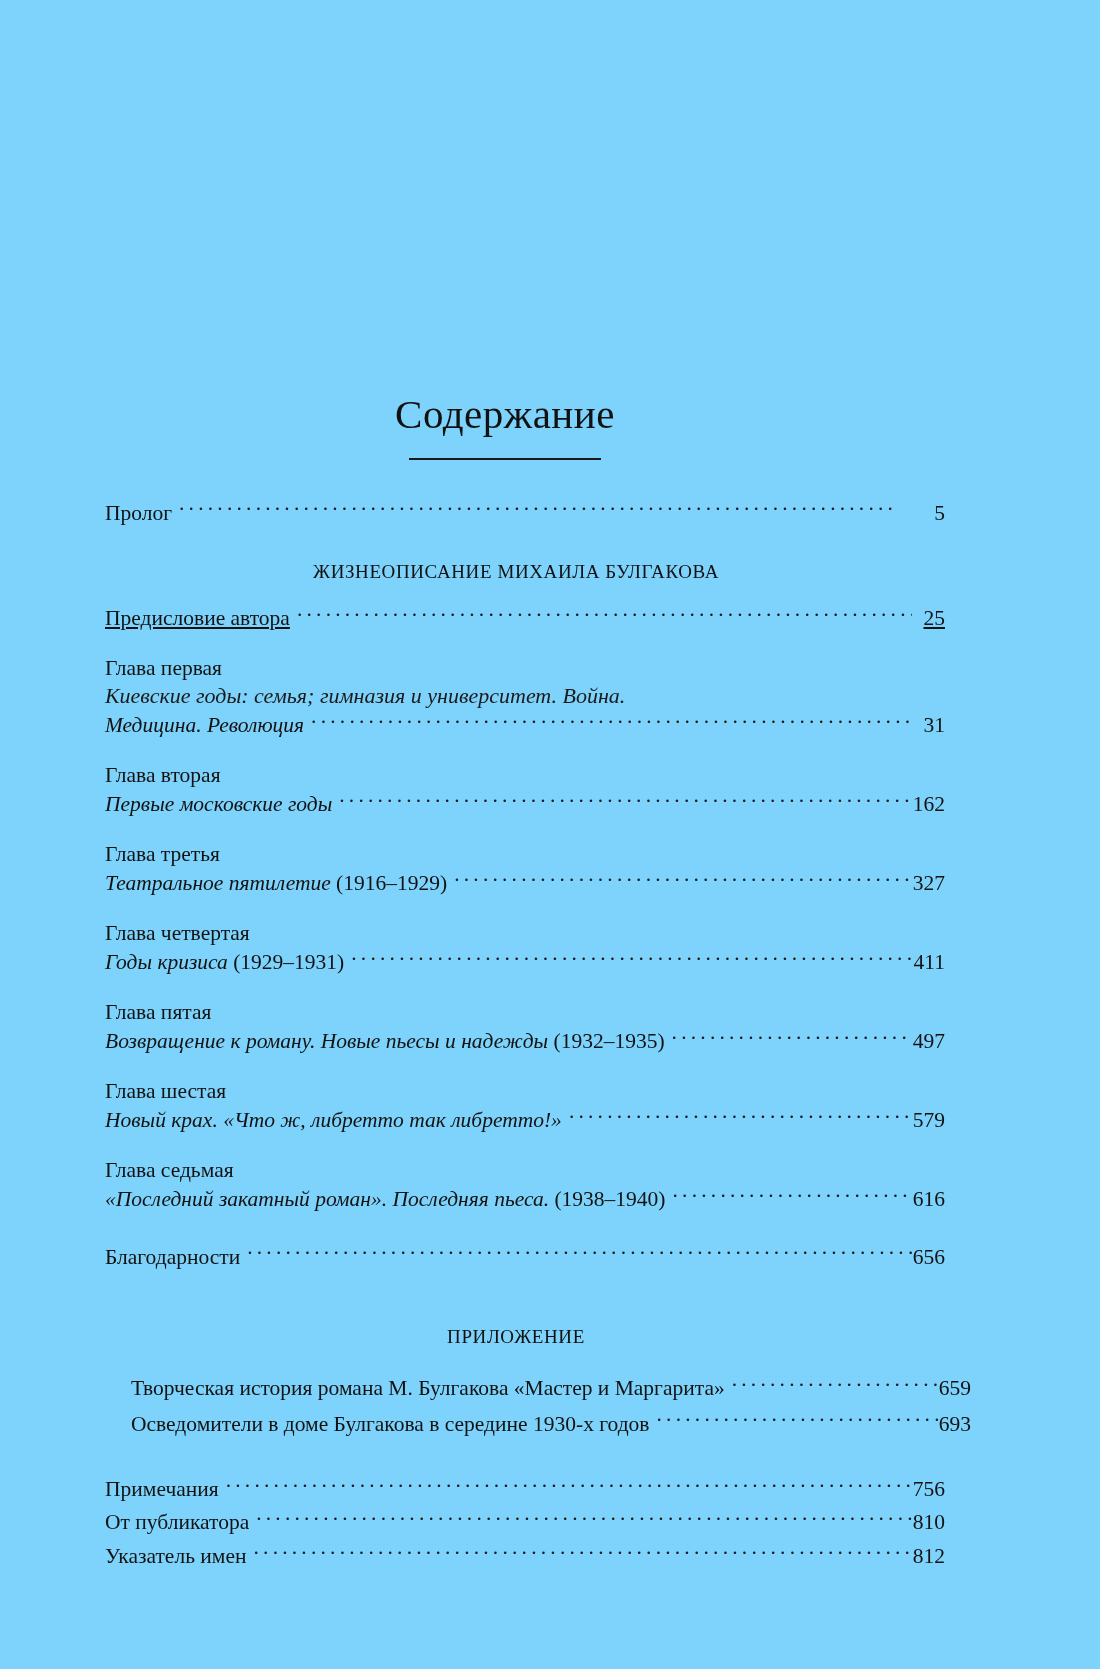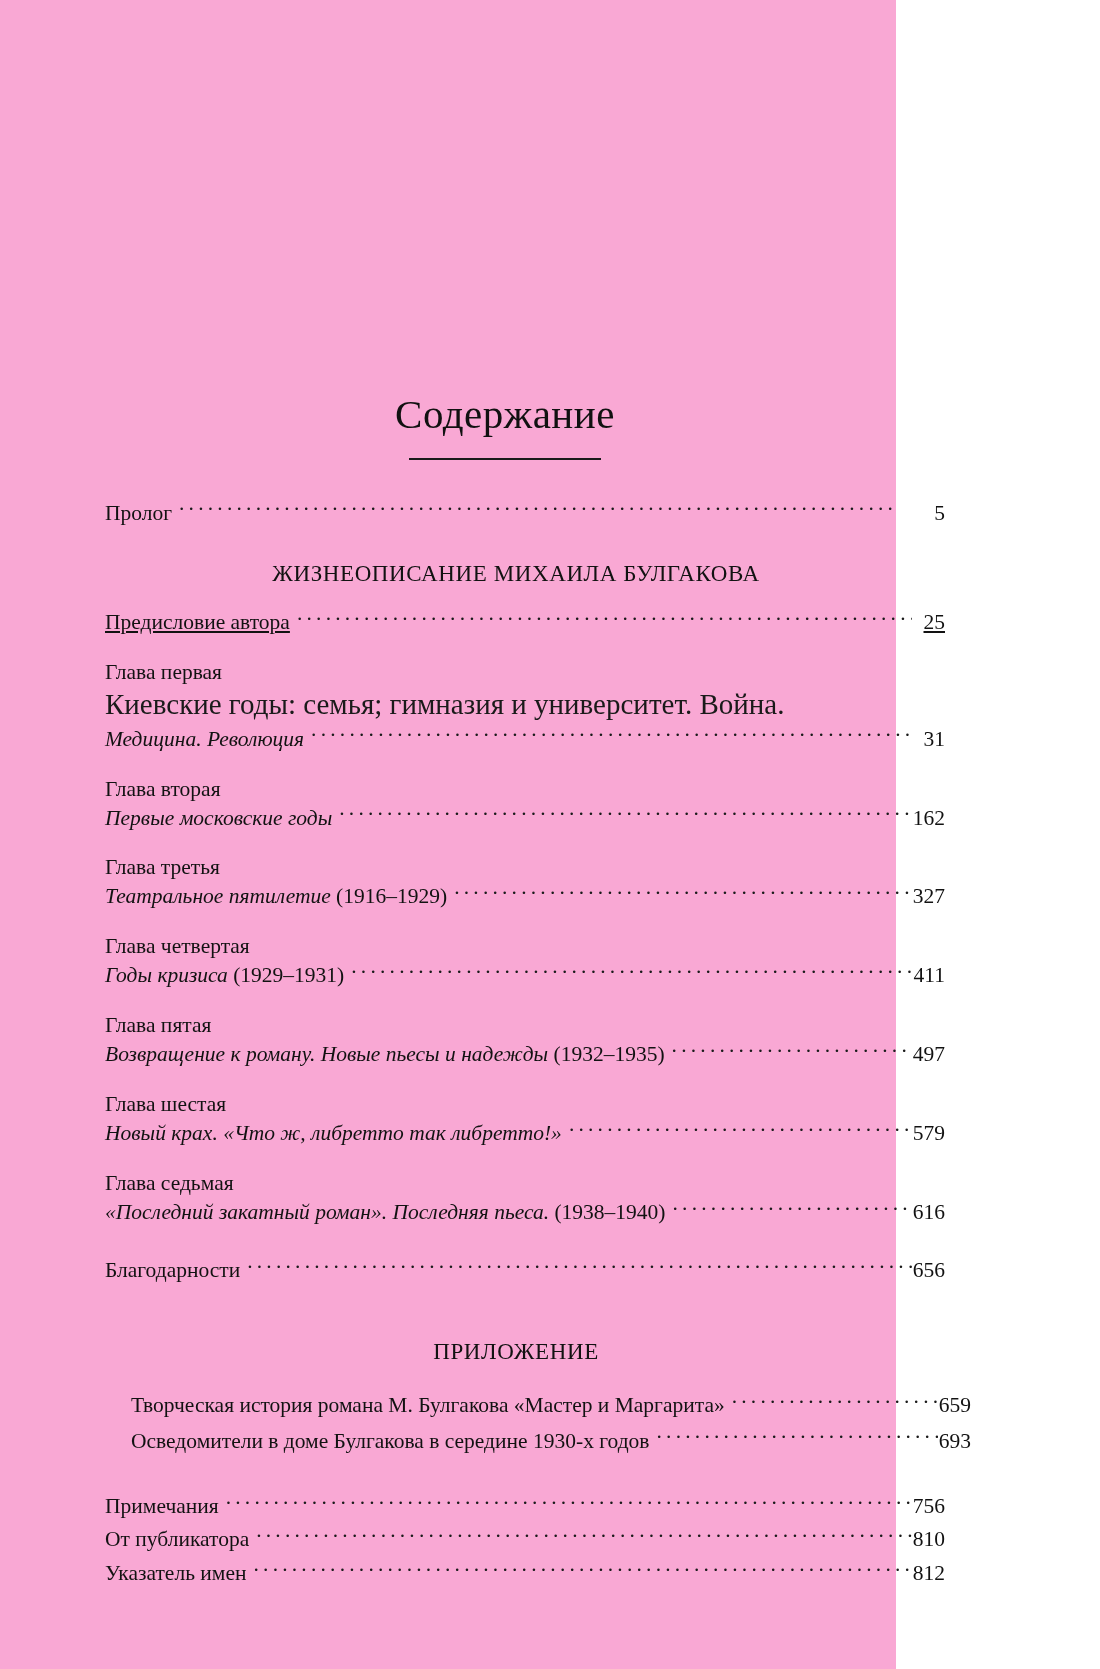--- a/index.html
+++ b/index.html
@@ -11,23 +11,23 @@
     width: 1100px;
     height: 1669px;
     overflow: hidden;
     font-family: "Liberation Serif", "DejaVu Serif", serif;
     color: #1a1a1a;
     -webkit-font-smoothing: antialiased;
   }
 
   .page {
     position: relative;
-    width: 896px;
+    width: 1100px;
     height: 1669px;
-    background: #f9a8d4;
+    background: #7dd3fc;
   }
 
   
   .toc-title-block {
     position: absolute;
     left: 0;
     top: 393px;
     width: 1010px;
     text-align: center;
   }
@@ -92,37 +92,38 @@
 
   .simple-row { margin-bottom: 2px; text-decoration: underline; }
 
   
   .row.prolog .leader { margin-right: 26px; }
   .row.prolog .pageno { min-width: 22px; }
 
   
   .section-head {
     text-align: center;
-    font-size: 23px;
+    font-size: 19px;
     letter-spacing: 0.6px;
     color: #121212;
     white-space: nowrap;
   }
   .section-head.life { margin: 34px 0 20px 0; padding-right: 18px; }
   .section-head.appendix { margin: 54px 0 26px 0; padding-right: 18px; }
 
   
   .chapter { margin-top: 19px; }
   .chapter-label {
     font-size: 21.5px;
     line-height: 1.28;
     color: #121212;
   }
   .chapter-title-line {
-    font-size: 29px;
+    font-style: italic;
+    font-size: 22px;
     line-height: 1.30;
   }
   .chapter .row { margin-top: 0; }
   .chapter .row .label { font-style: italic; }
   .chapter .row .label .years { font-style: normal; }
 
   .block-gap-1 { margin-top: 22px; }
   .block-gap-2 { margin-top: 28px; }
 
   .appendix-list .row { margin-bottom: 6px; margin-left: 26px; }

